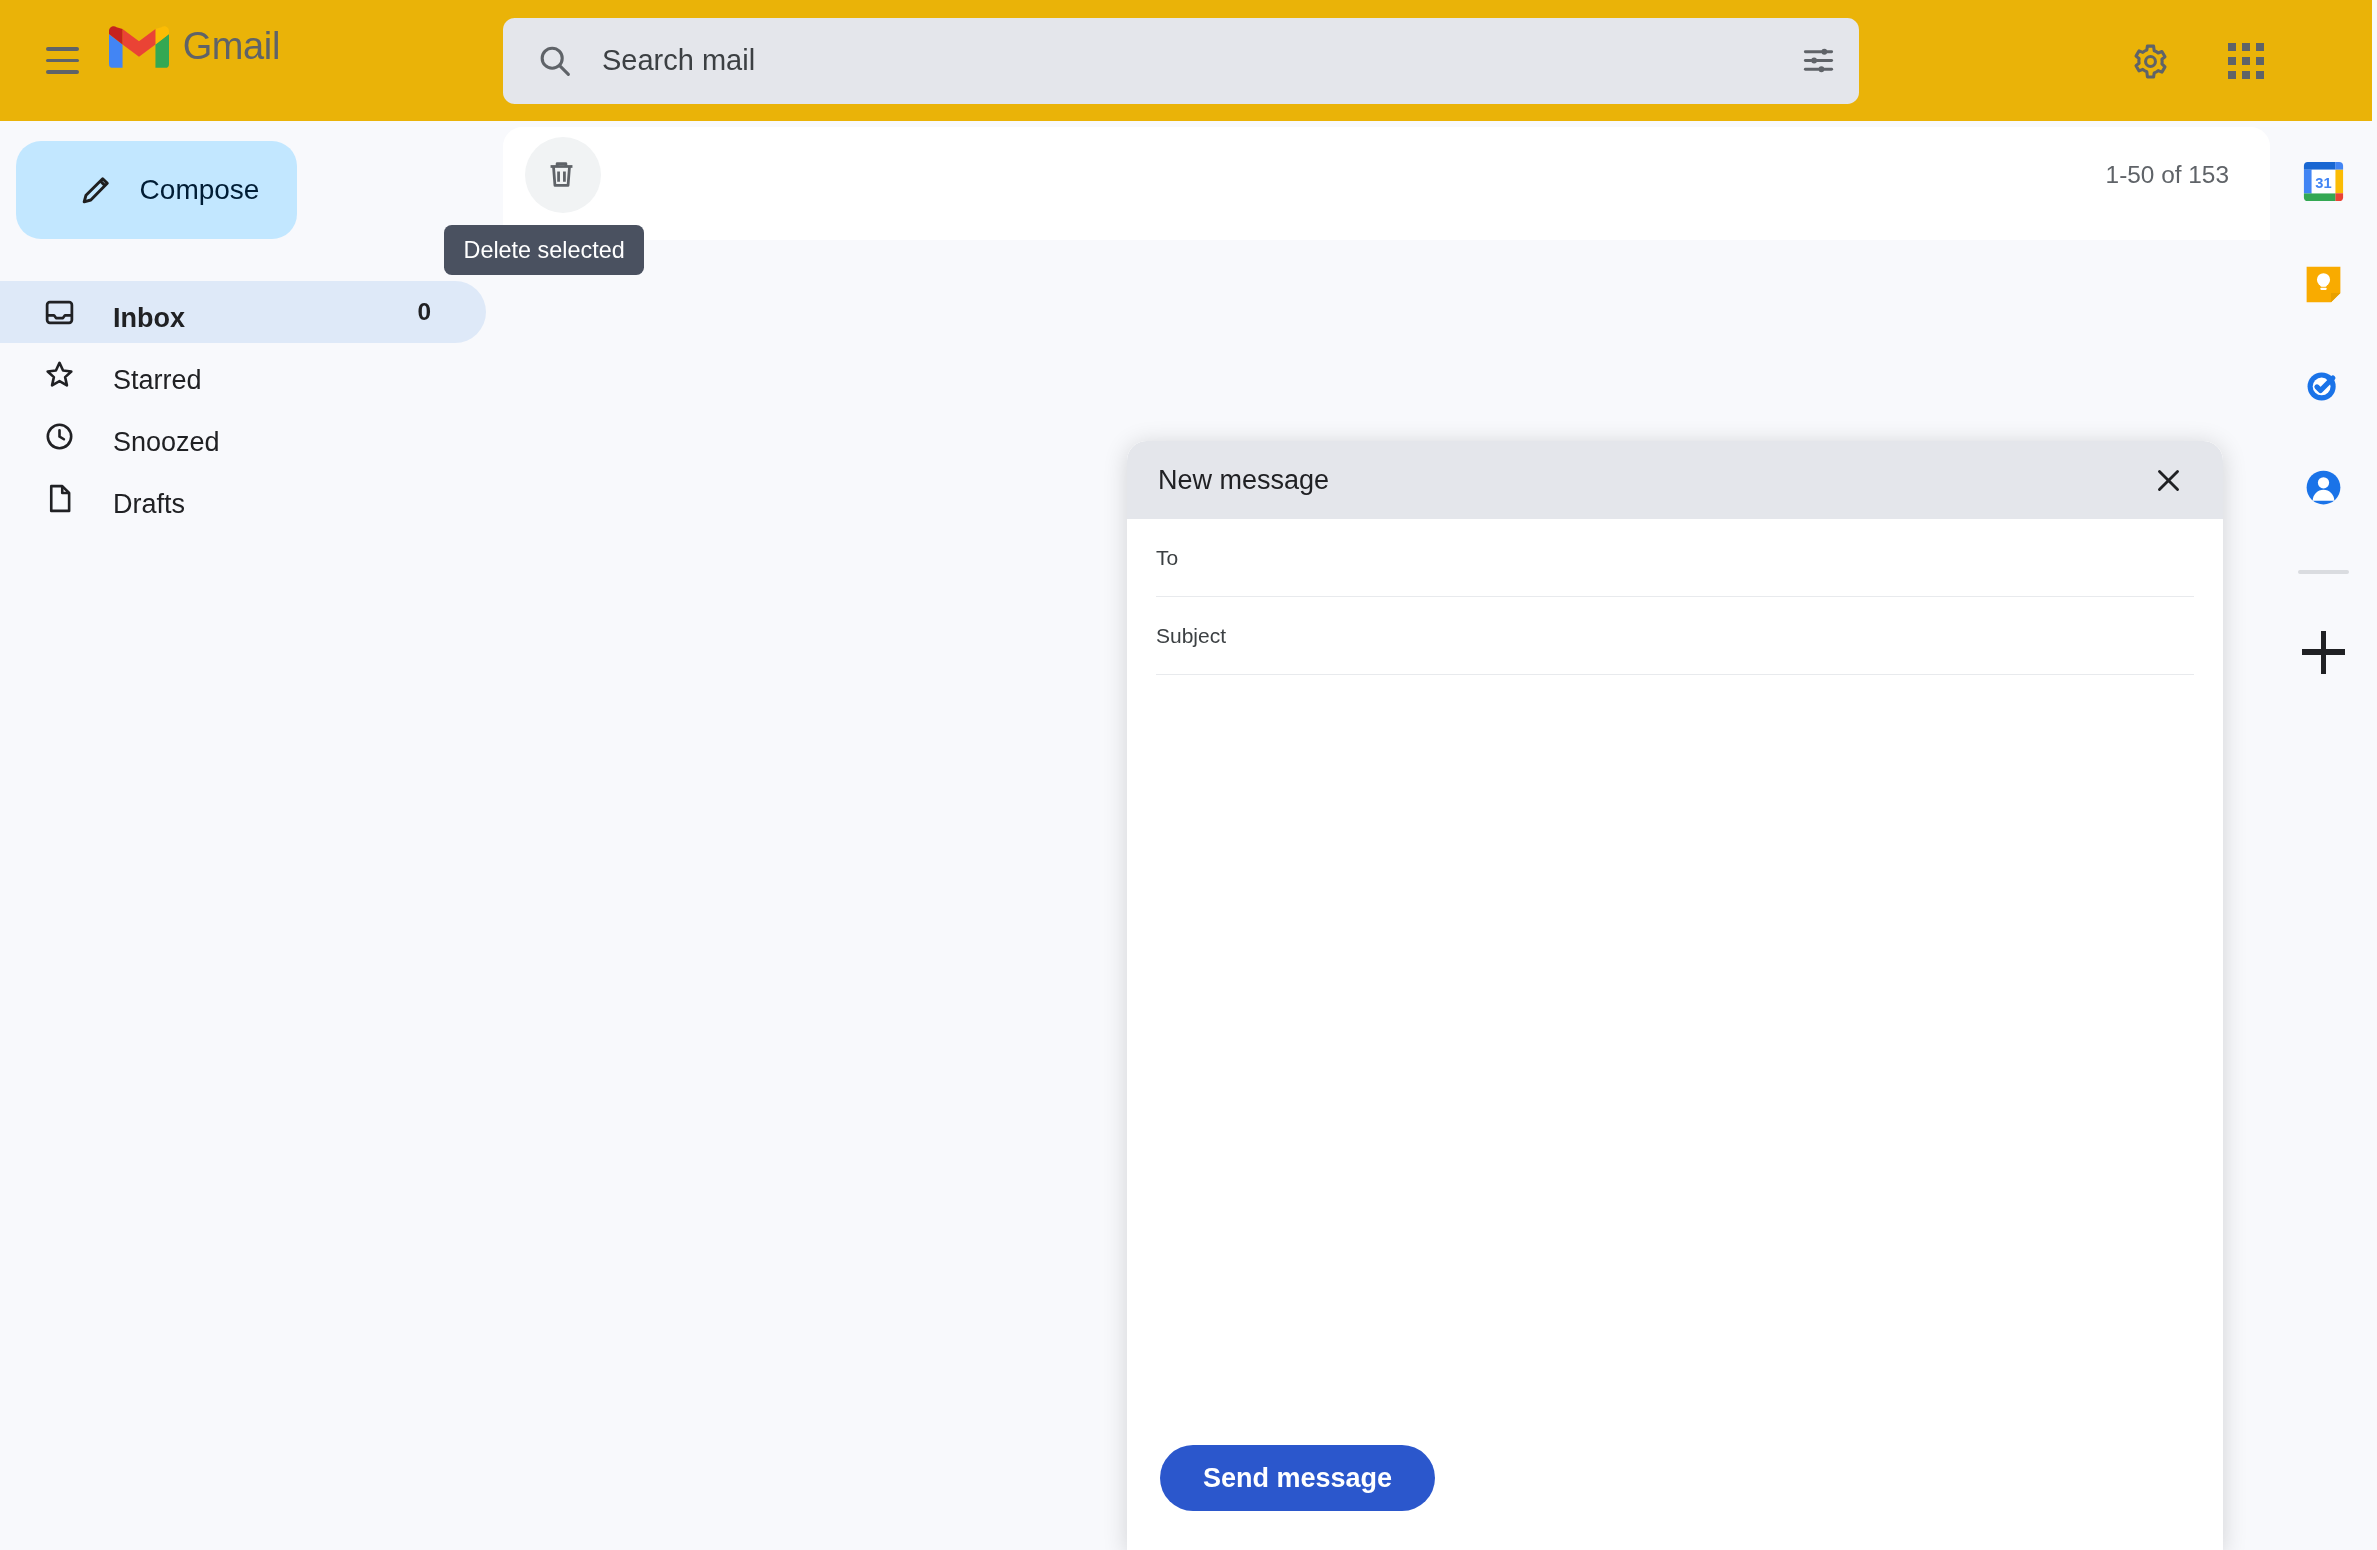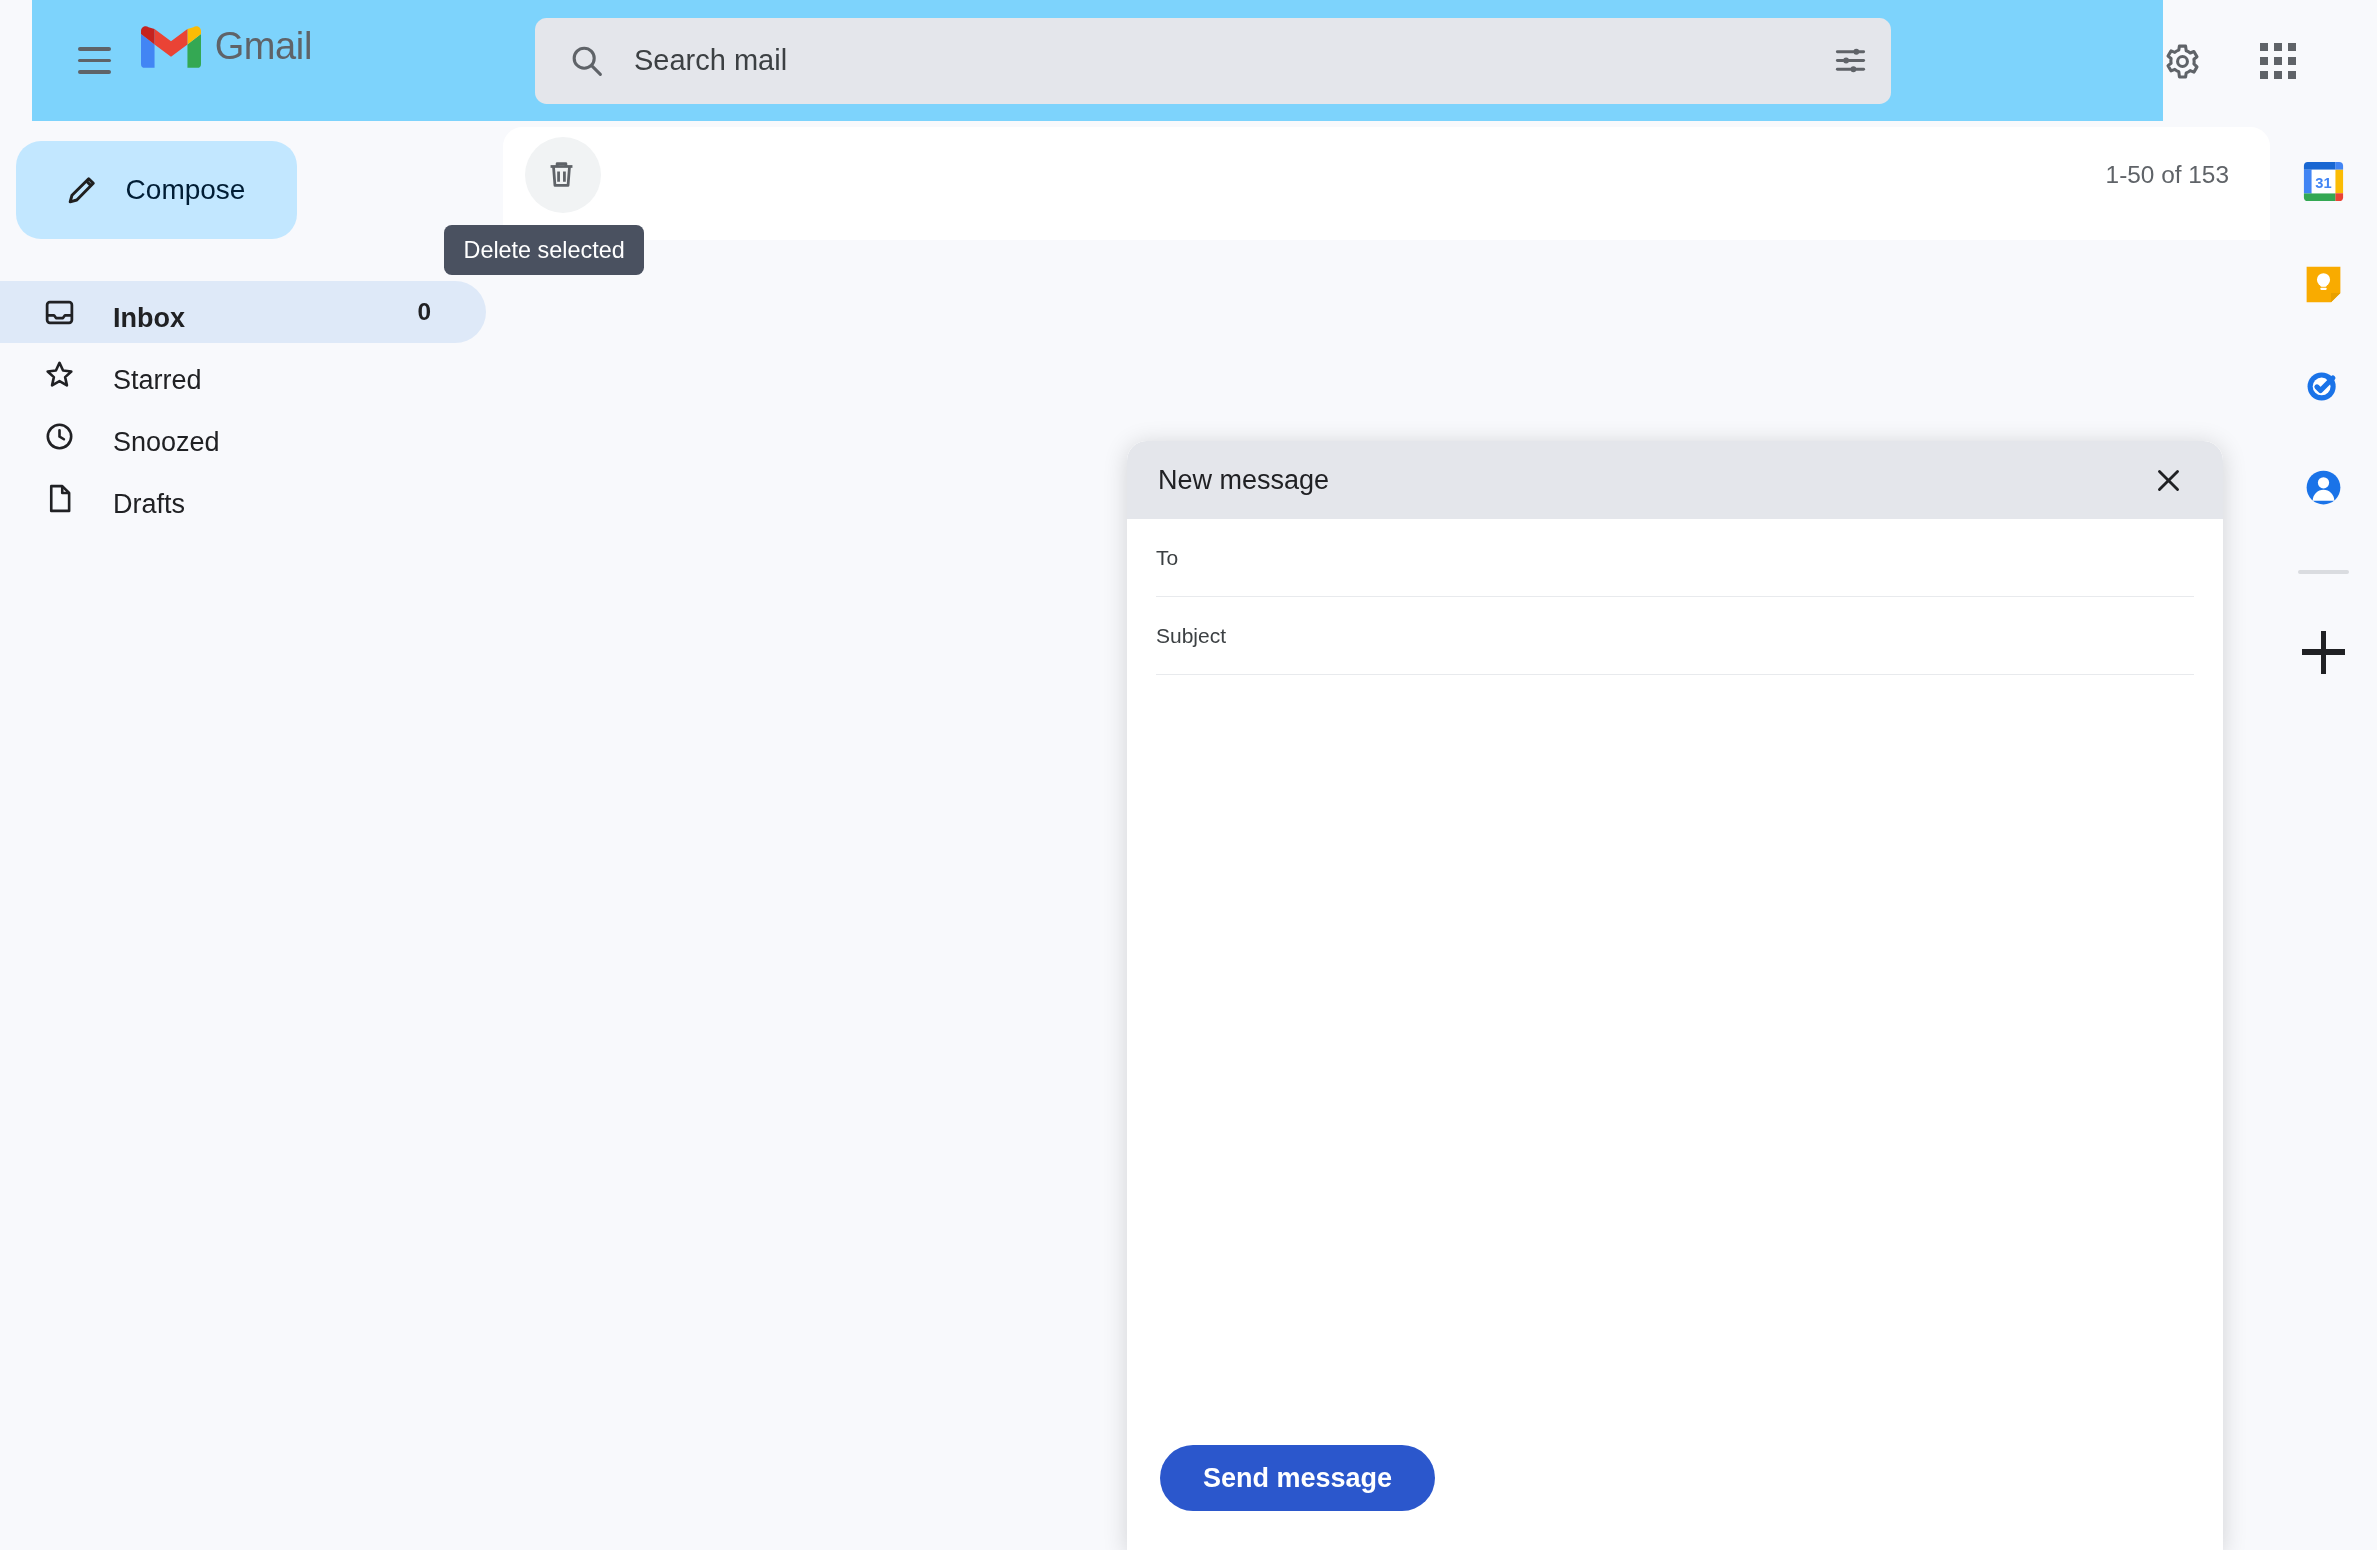--- a/index.html
+++ b/index.html
@@ -9,27 +9,26 @@
     overflow: hidden;
     background: #F8F9FC;
     font-family: "Liberation Sans", sans-serif;
     -webkit-font-smoothing: antialiased;
   }
 
   
   .header {
     position: absolute;
     top: 0; left: 0;
-    width: 2131px;
+    width: 2372px;
     height: 121px;
-    background: #7dd3fc;
+    background: #eab308;
     display: flex;
     align-items: center;
     z-index: 40;
-    margin-left: 32px;
   }
   .hamburger {
     position: absolute;
     left: 37px; top: 35px;
     width: 51px; height: 51px;
     display: flex; flex-direction: column;
     justify-content: center; align-items: center;
     gap: 7.8px;
     cursor: pointer;
     border-radius: 50%;
@@ -112,21 +111,21 @@
   .compose-btn {
     position: absolute;
     left: 15.6px; top: 19.5px;
     width: 281px; height: 98px;
     background: #C2E7FF;
     border: none;
     border-radius: 25px;
     display: flex;
     align-items: center;
     gap: 25px;
-    padding-left: 48px;
+    padding-left: 62px;
     cursor: pointer;
     font-family: "Liberation Sans", sans-serif;
     font-size: 28px;
     color: #001D35;
   }
   .pencil-icon { width: 37px; height: 37px; flex: 0 0 auto; }
 
   .nav-list { position: absolute; left: 0; top: 160px; width: 488px; }
   .nav-item {
     position: relative;

